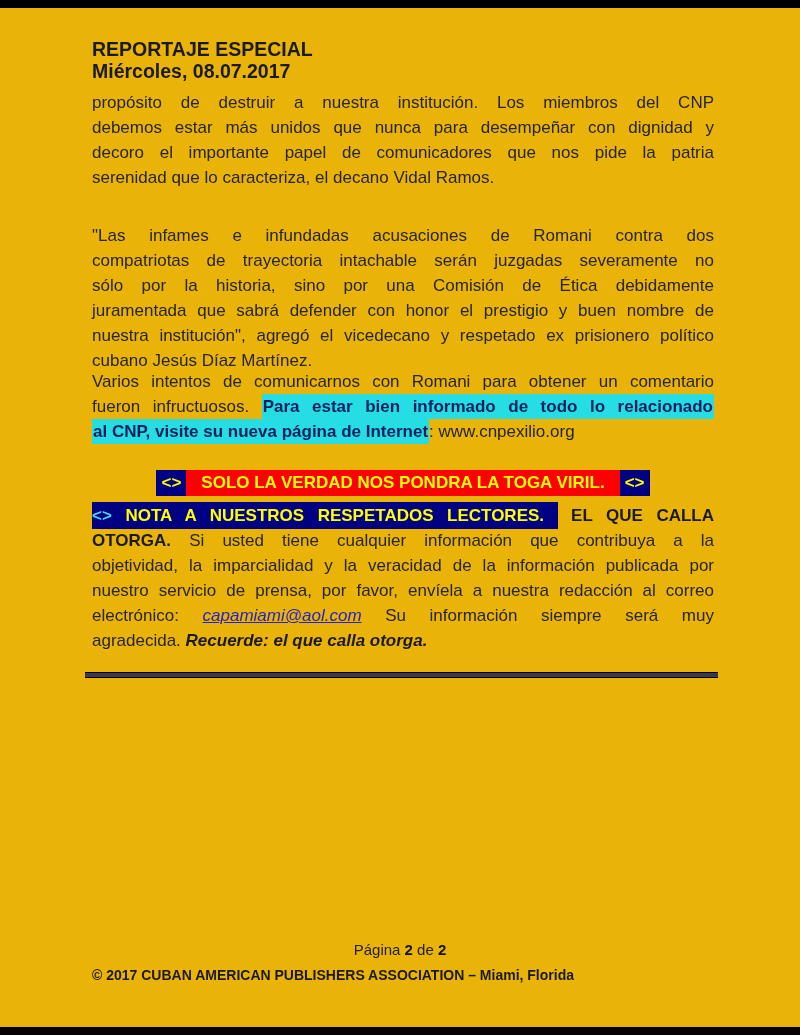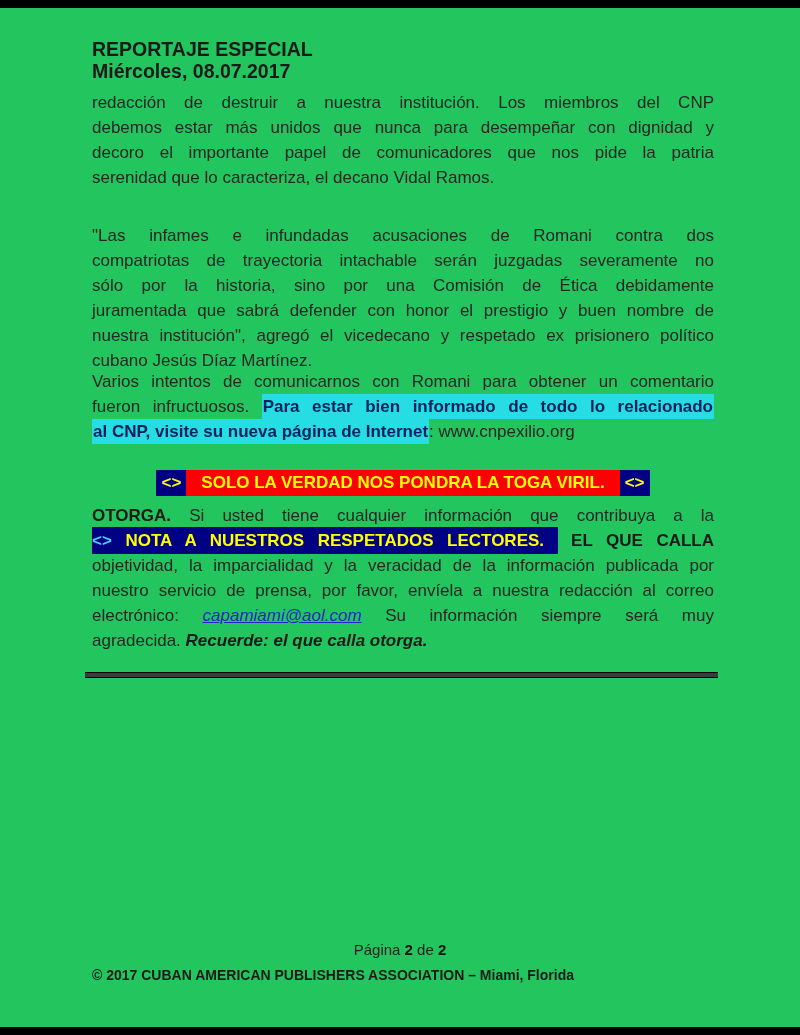--- a/index.html
+++ b/index.html
@@ -1,17 +1,17 @@
 <!DOCTYPE html>
 <html style="--navy: #000082; --banner-red: #fe0000; --yellow: #ffff00; --chevron-aqua: #4dd2ff; --highlight-cyan: #25dde2; --highlight-text: #00205f; --link-blue: #2323cc;"><head>
 <meta charset="utf-8">
 <style>
   html,body{margin:0;padding:0;background:#fff;}
   .page{
-    position:relative;width:800px;height:1035px;background:#22c55e;overflow:hidden;
+    position:relative;width:800px;height:1035px;background:#eab308;overflow:hidden;
     font-family:"Liberation Sans","DejaVu Sans",sans-serif;color:#222;
   }
   .edge-bar{position:absolute;left:0;width:800px;height:8px;background:#000;}
   .edge-bar.top{top:0;}
   .edge-bar.bottom{top:1027px;}
 
   .doc-header{position:absolute;left:92px;top:38px;width:622px;
     font-weight:bold;font-size:19.5px;line-height:22px;color:#1a1a1a;}
 
   .para{position:absolute;left:92px;width:622px;font-size:17px;line-height:25px;color:#262626;}
@@ -51,21 +51,21 @@
 <div class="page">
 
   <div class="edge-bar top"></div>
 
   <div class="doc-header">
     <div>REPORTAJE ESPECIAL</div>
     <div>Miércoles, 08.07.2017</div>
   </div>
 
   <div class="para" id="p1">
-      <div class="tline"><span class="seg-n">redacción de destruir a nuestra institución. Los miembros del CNP</span></div>
+      <div class="tline"><span class="seg-n">propósito de destruir a nuestra institución. Los miembros del CNP</span></div>
       <div class="tline"><span class="seg-n">debemos estar más unidos que nunca para desempeñar con dignidad y</span></div>
       <div class="tline"><span class="seg-n">decoro el importante papel de comunicadores que nos pide la patria</span></div>
       <div class="tline last"><span class="seg-n">serenidad que lo caracteriza, el decano Vidal Ramos.</span></div>
     </div>
 
   <div class="para" id="p2">
       <div class="tline"><span class="seg-n">"Las infames e infundadas acusaciones de Romani contra dos</span></div>
       <div class="tline"><span class="seg-n">compatriotas de trayectoria intachable serán juzgadas severamente no</span></div>
       <div class="tline"><span class="seg-n">sólo por la historia, sino por una Comisión de Ética debidamente</span></div>
       <div class="tline"><span class="seg-n">juramentada que sabrá defender con honor el prestigio y buen nombre de</span></div>
@@ -75,22 +75,22 @@
 
   <div class="para" id="p3">
       <div class="tline"><span class="seg-n">Varios intentos de comunicarnos con Romani para obtener un comentario</span></div>
       <div class="tline"><span class="seg-n">fueron infructuosos. </span><span class="seg-hl">Para estar bien informado de todo lo relacionado</span></div>
       <div class="tline last"><span class="seg-hl">al CNP, visite su nueva página de Internet</span><span class="seg-n">: www.cnpexilio.org</span></div>
     </div>
 
   <div class="banner-row"><span class="banner-chip">&lt;&gt;</span><span class="banner-red">SOLO LA VERDAD NOS PONDRA LA TOGA VIRIL.</span><span class="banner-chip">&lt;&gt;</span></div>
 
   <div class="para" id="p4">
+      <div class="tline"><span class="seg-nc">&lt;&gt; </span><span class="seg-nt">NOTA A NUESTROS RESPETADOS LECTORES. </span><span class="seg-n">&nbsp;</span><span class="seg-b">EL QUE CALLA</span></div>
       <div class="tline"><span class="seg-b">OTORGA. </span><span class="seg-n">Si usted tiene cualquier información que contribuya a la</span></div>
-      <div class="tline"><span class="seg-nc">&lt;&gt; </span><span class="seg-nt">NOTA A NUESTROS RESPETADOS LECTORES. </span><span class="seg-n">&nbsp;</span><span class="seg-b">EL QUE CALLA</span></div>
       <div class="tline"><span class="seg-n">objetividad, la imparcialidad y la veracidad de la información publicada por</span></div>
       <div class="tline"><span class="seg-n">nuestro servicio de prensa, por favor, envíela a nuestra redacción al correo</span></div>
       <div class="tline"><span class="seg-n">electrónico: </span><a class="seg-lk">capamiami@aol.com</a><span class="seg-n"> Su información siempre será muy</span></div>
       <div class="tline last"><span class="seg-n">agradecida. </span><span class="seg-bi">Recuerde: el que calla otorga.</span></div>
     </div>
 
   <div class="rule"></div>
 
   <div class="page-number"><span>Página </span><b>2</b><span> de </span><b>2</b></div>
 

